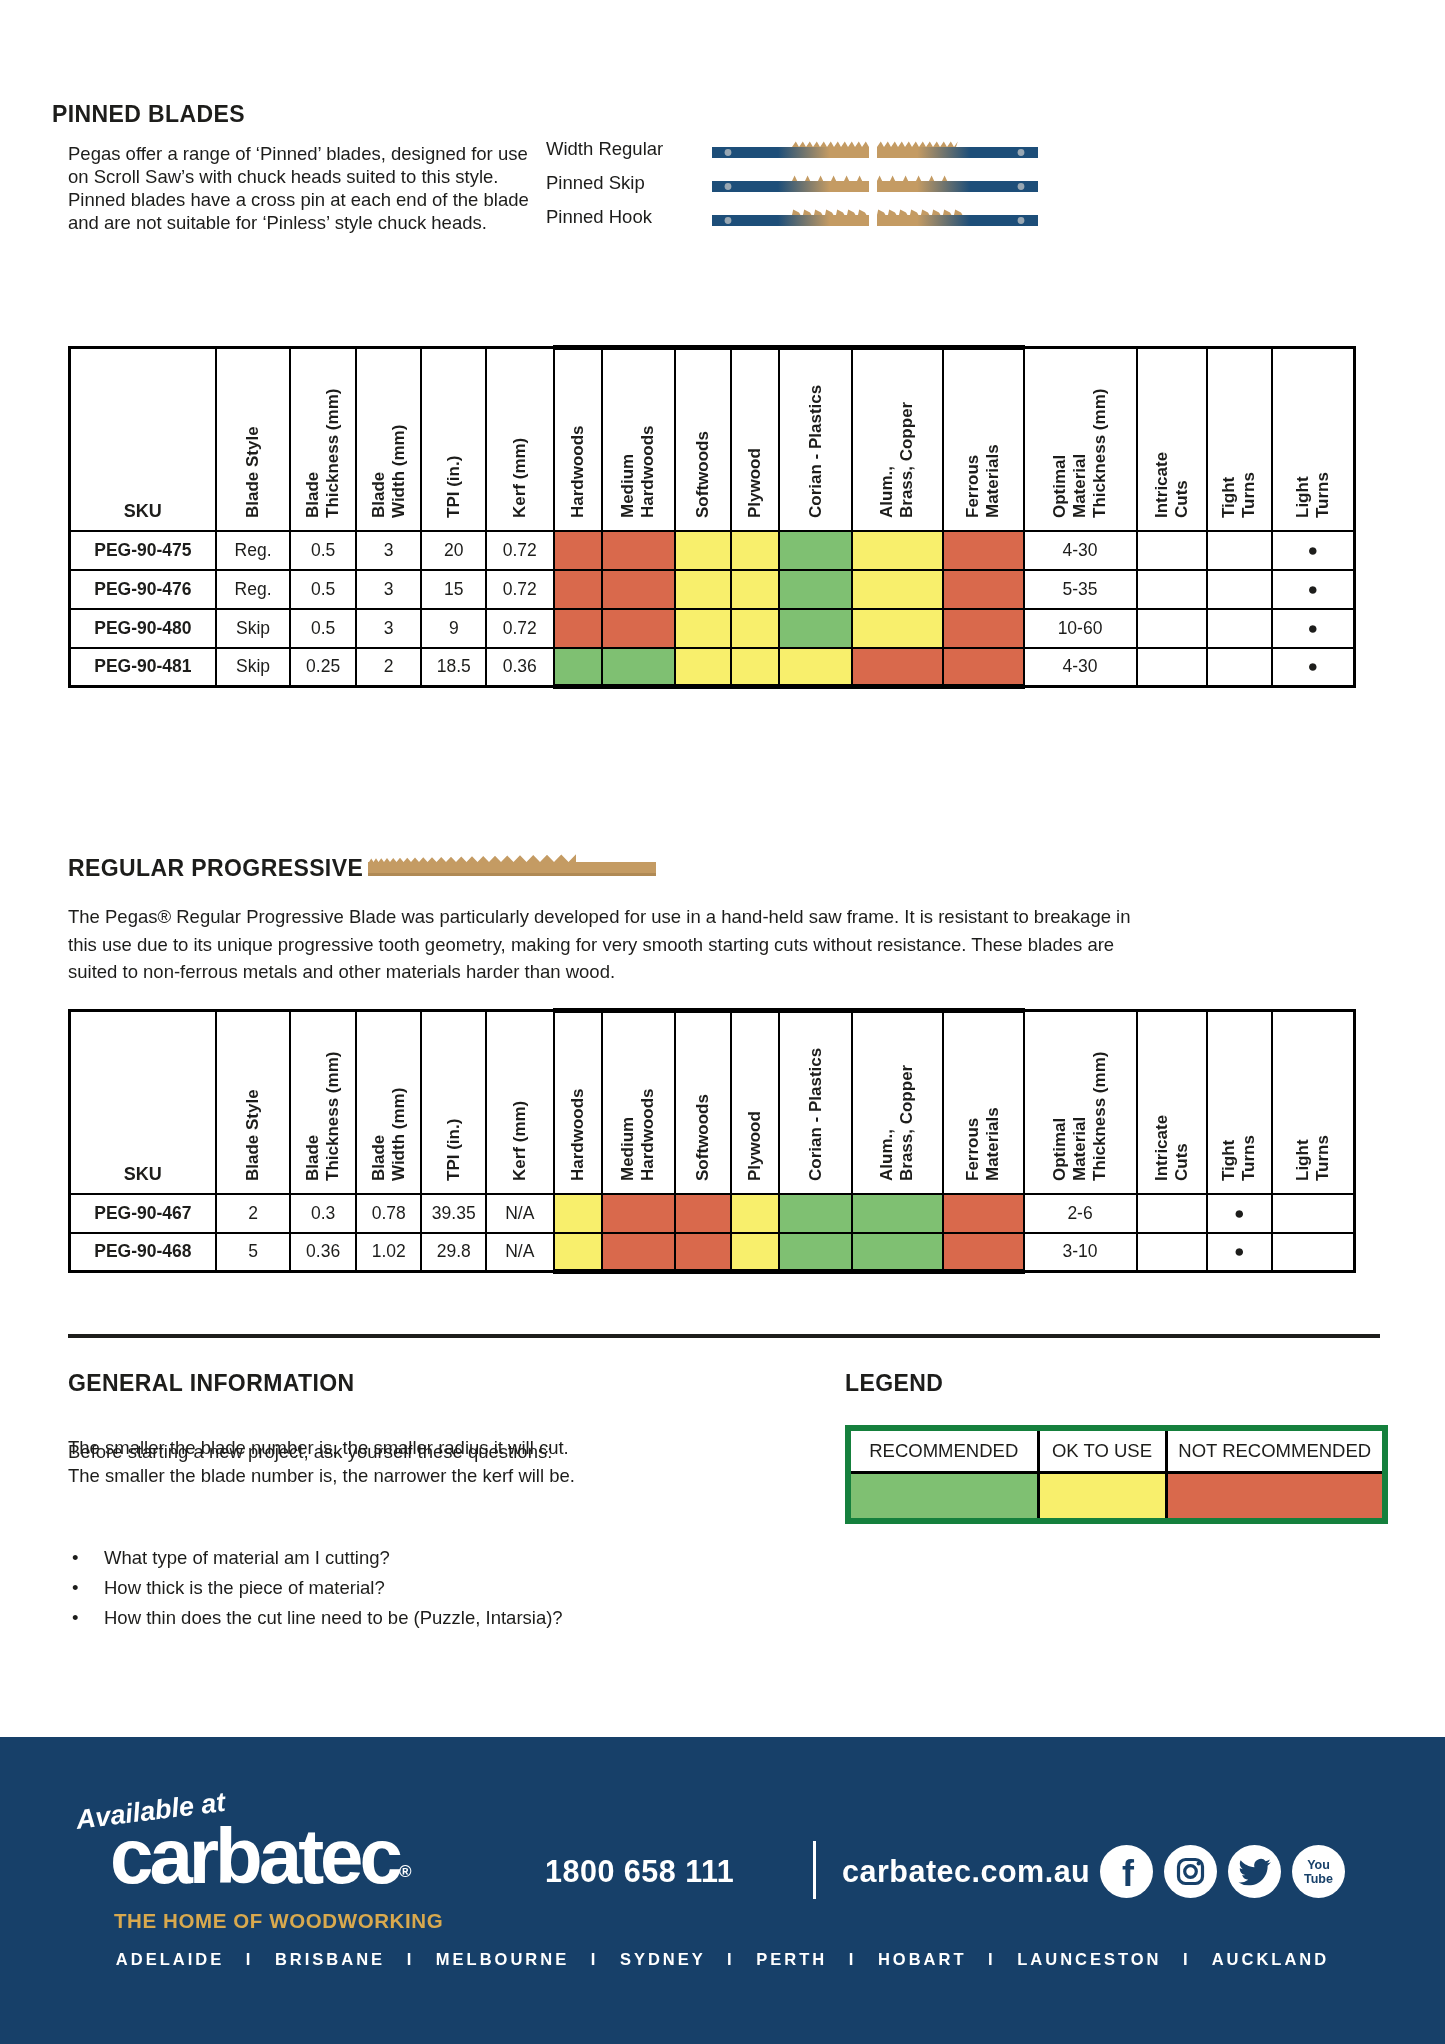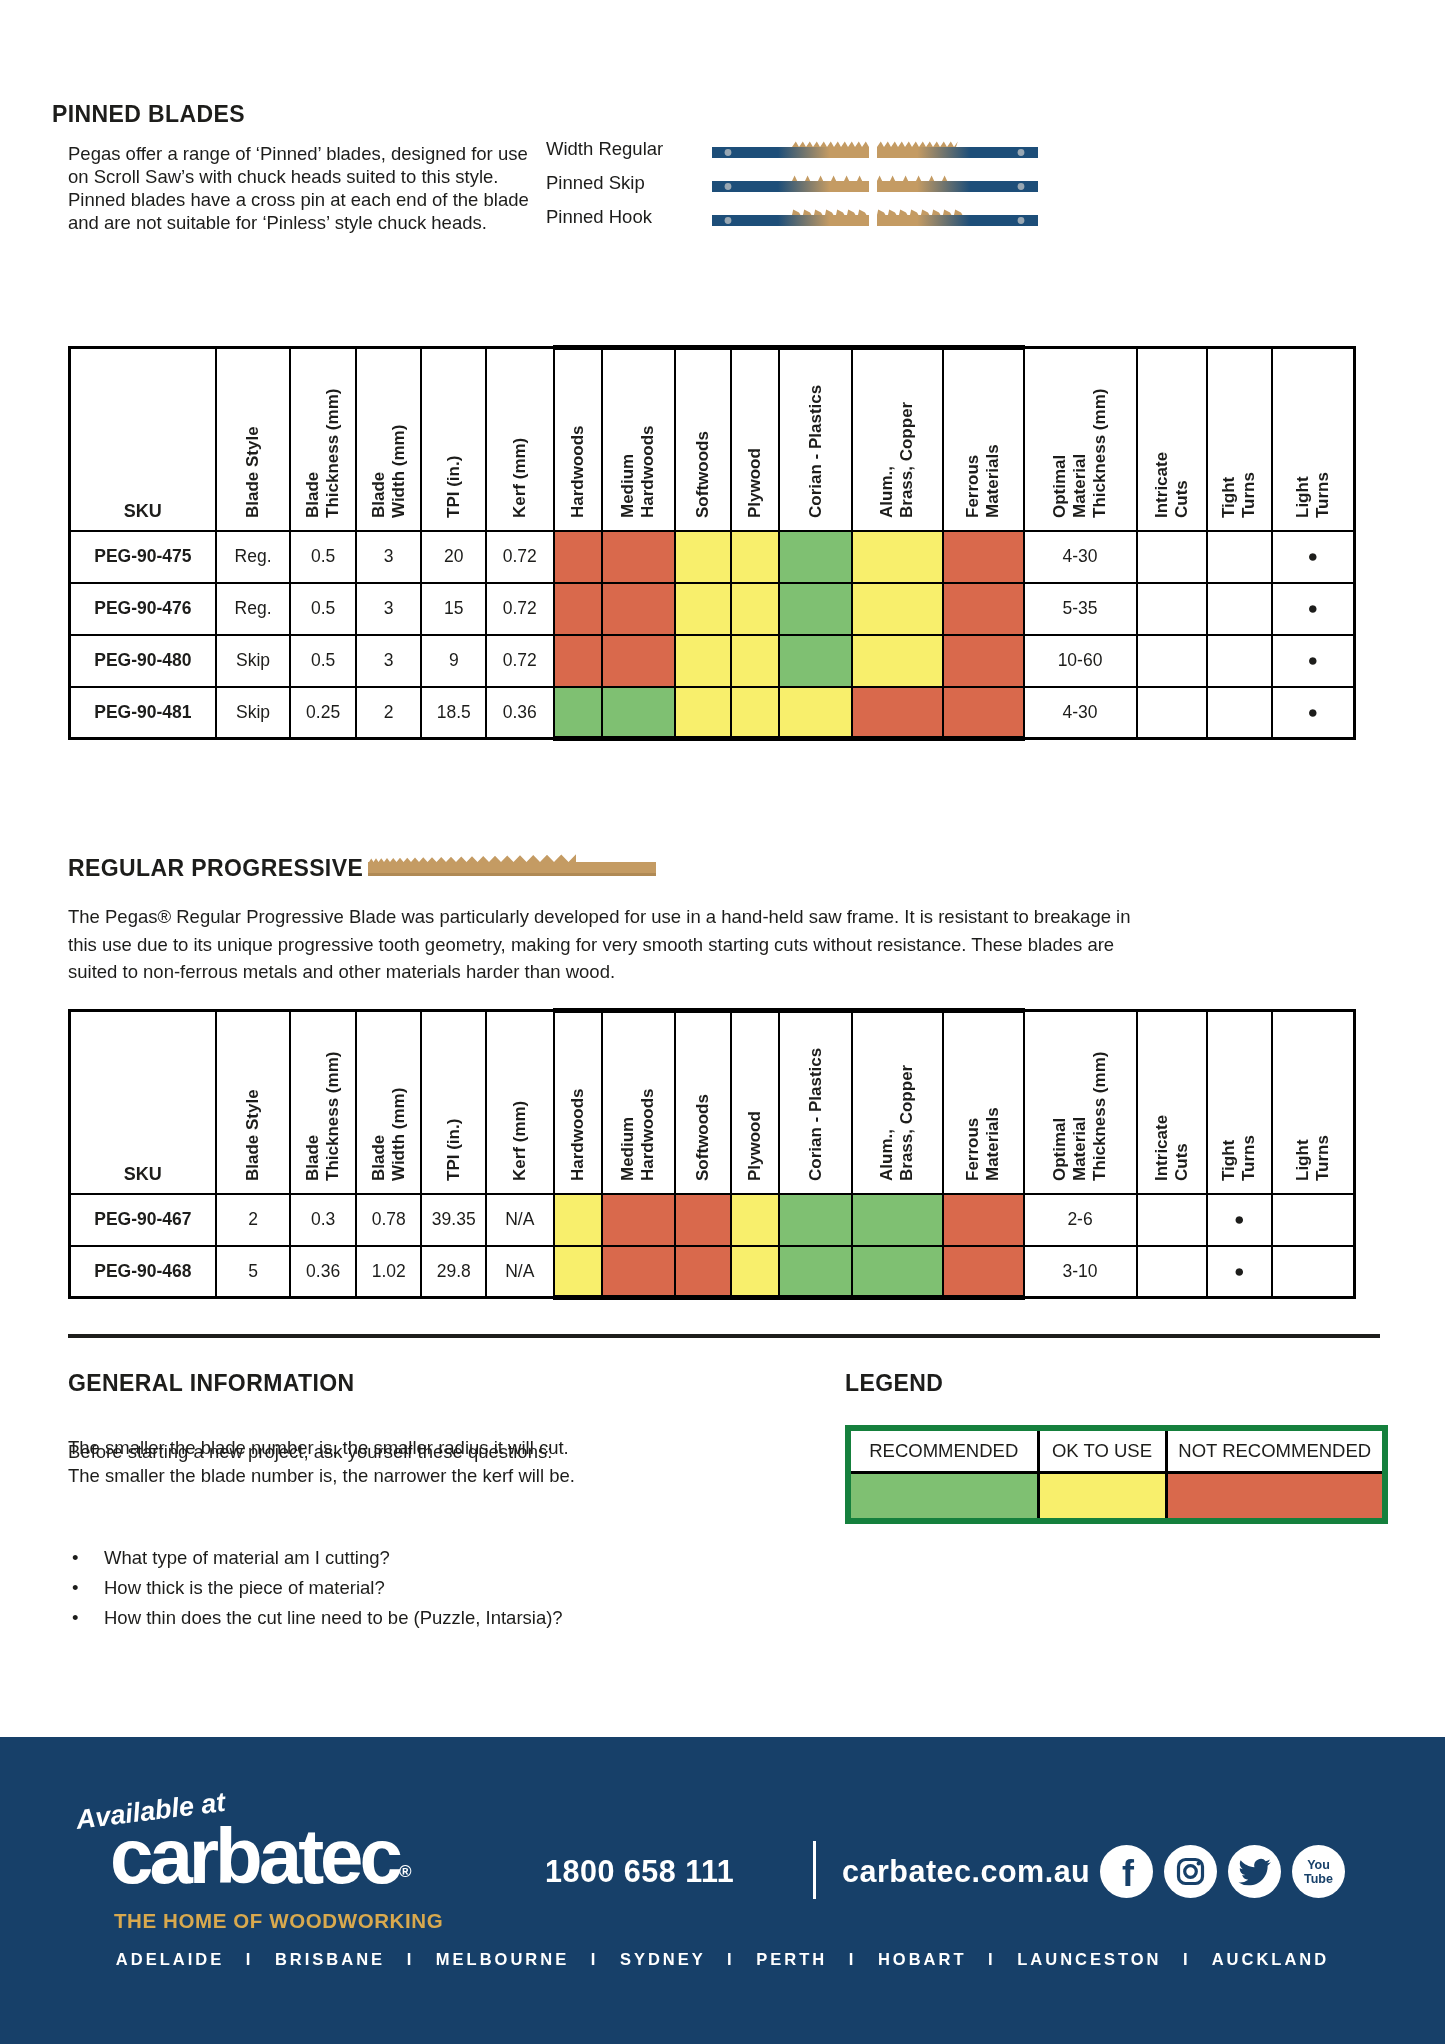--- a/index.html
+++ b/index.html
@@ -10,21 +10,21 @@
   }
   .abs{position:absolute;}
   .h1{font-size:23px;font-weight:bold;letter-spacing:.4px;}
   .body-text{font-size:18.5px;line-height:23px;}
   .pre{white-space:pre-line;}
 
   
   table.blade-table{border-collapse:collapse;table-layout:fixed;width:1288px;background:#fff;}
   table.blade-table th,table.blade-table td{border:2px solid #000;padding:0;}
   table.blade-table thead tr{height:183px;}
-  table.blade-table tbody tr{height:52px;}
+  table.blade-table tbody tr{height:39px;}
   table.blade-table{border:3px solid #000;}
   table.blade-table td{text-align:center;font-size:17.5px;}
   td.sku-cell{font-weight:bold;}
   table.blade-table th{vertical-align:bottom;text-align:center;padding-bottom:8px;background:#fff;}
   .rot{
     display:inline-block;height:158px;
     writing-mode:vertical-rl;transform:rotate(180deg);
     white-space:pre-line;text-align:left;
     font-weight:bold;font-size:17px;line-height:1.18;
   }

